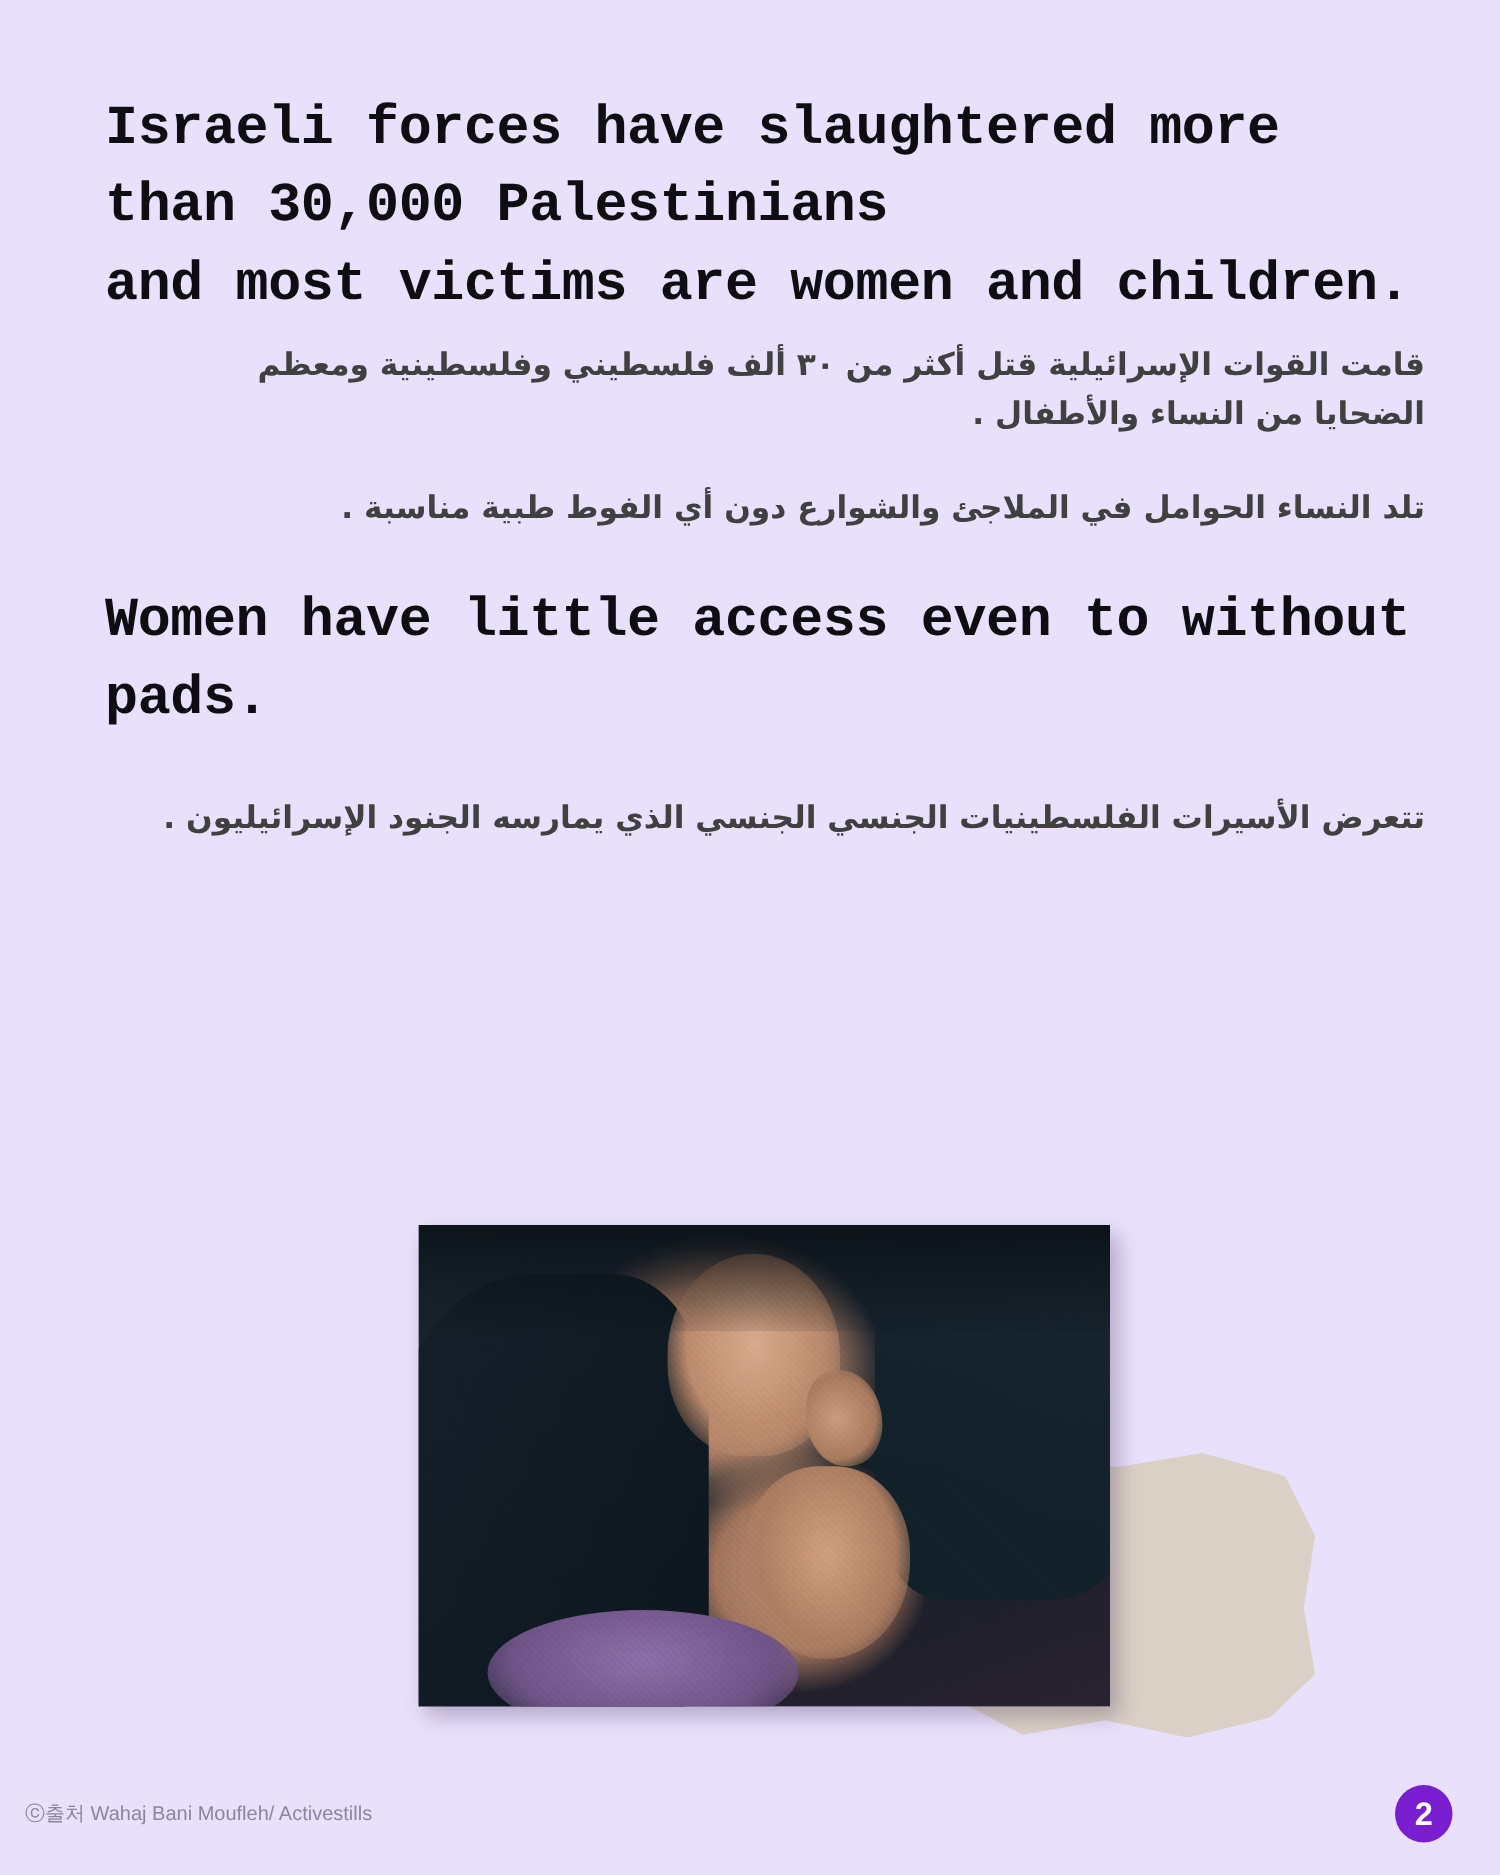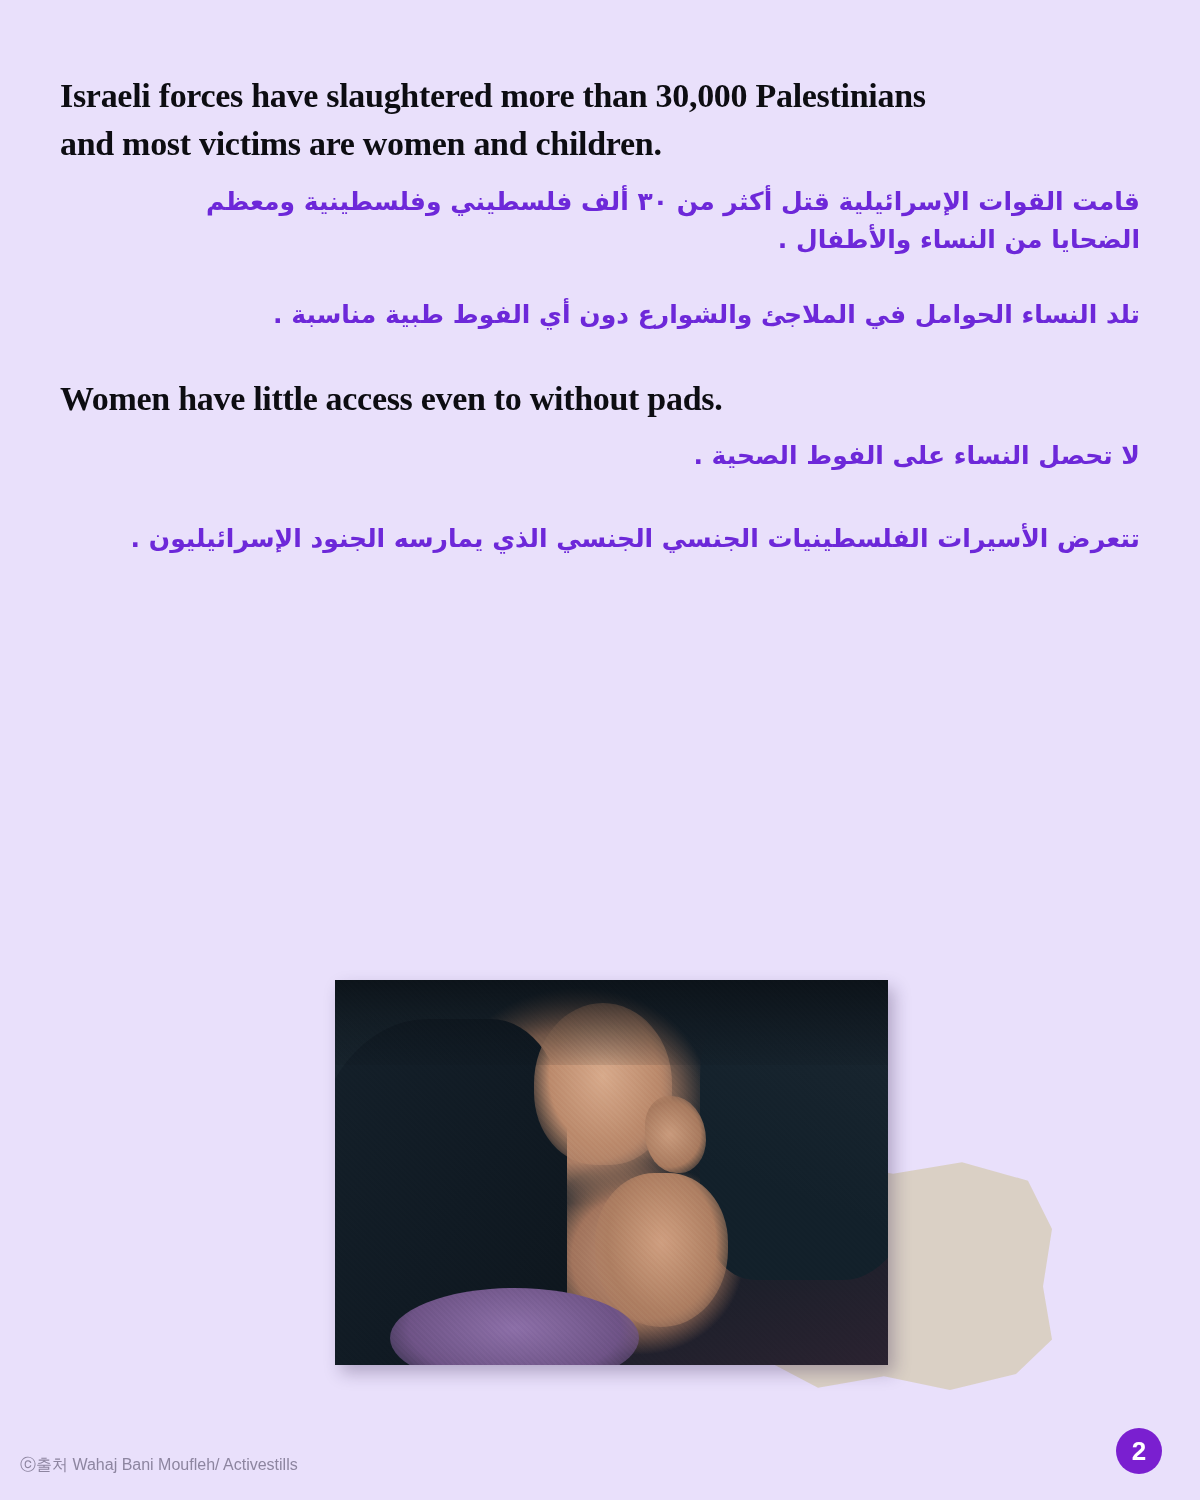--- a/index.html
+++ b/index.html
@@ -19,36 +19,37 @@
     width: 1200px;
     height: 1500px;
     box-sizing: border-box;
     padding: 72px 60px 0 60px;
   }
 
   .block {
     margin-bottom: 30px;
   }
   .en {
-    font-family: Liberation Serif, serif;
+    font-family: Liberation Mono, monospace;
     font-weight: bold;
-    font-size: 34px;
+    font-size: 44px;
     line-height: 1.42;
     color: #0d0d12;
     letter-spacing: -0.3px;
     white-space: pre-line;
+    margin-left: 24px;
   }
   .ar {
     direction: rtl;
     text-align: right;
     font-family: "DejaVu Sans", sans-serif;
     font-weight: bold;
     font-size: 25px;
     line-height: 1.55;
-    color: #6d28d9;
+    color: #404040;
     margin-top: 14px;
     white-space: pre-line;
   }
   .ar.narrow {
     padding-left: 120px;
   }
   .ar.narrow2 {
     padding-left: 190px;
   }
   .ar.full {
@@ -143,21 +144,21 @@
     position: absolute;
     inset: 0;
     background-image:
       repeating-linear-gradient(45deg, rgba(255,255,255,0.015) 0 2px, rgba(0,0,0,0.015) 2px 4px);
     mix-blend-mode: overlay;
   }
 
   .credit {
     position: absolute;
     left: 20px;
-    bottom: 24px;
+    bottom: 38px;
     font-size: 16px;
     color: #8d85a0;
     font-family: "Liberation Sans", sans-serif;
   }
   .page-badge {
     position: absolute;
     right: 38px;
     bottom: 26px;
     width: 46px;
     height: 46px;
@@ -183,21 +184,20 @@
     <div class="ar narrow">قامت القوات الإسرائيلية قتل أكثر من ٣٠ ألف فلسطيني وفلسطينية ومعظم
 الضحايا من النساء والأطفال .</div>
   </div>
 
   <div class="block block-2">
     <div class="ar narrow2">تلد النساء الحوامل في الملاجئ والشوارع دون أي الفوط طبية مناسبة .</div>
   </div>
 
   <div class="block block-3">
     <div class="en">Women have little access even to without pads.</div>
-    <div class="ar narrow2">لا تحصل النساء على الفوط الصحية .</div>
   </div>
 
   <div class="block block-4">
     <div class="ar full">تتعرض الأسيرات الفلسطينيات الجنسي الجنسي الذي يمارسه الجنود الإسرائيليون .</div>
   </div>
 
   <div class="photo-wrap">
     <div class="paper-scrap"></div>
     <div class="photo">
       <div class="photo-inner">

